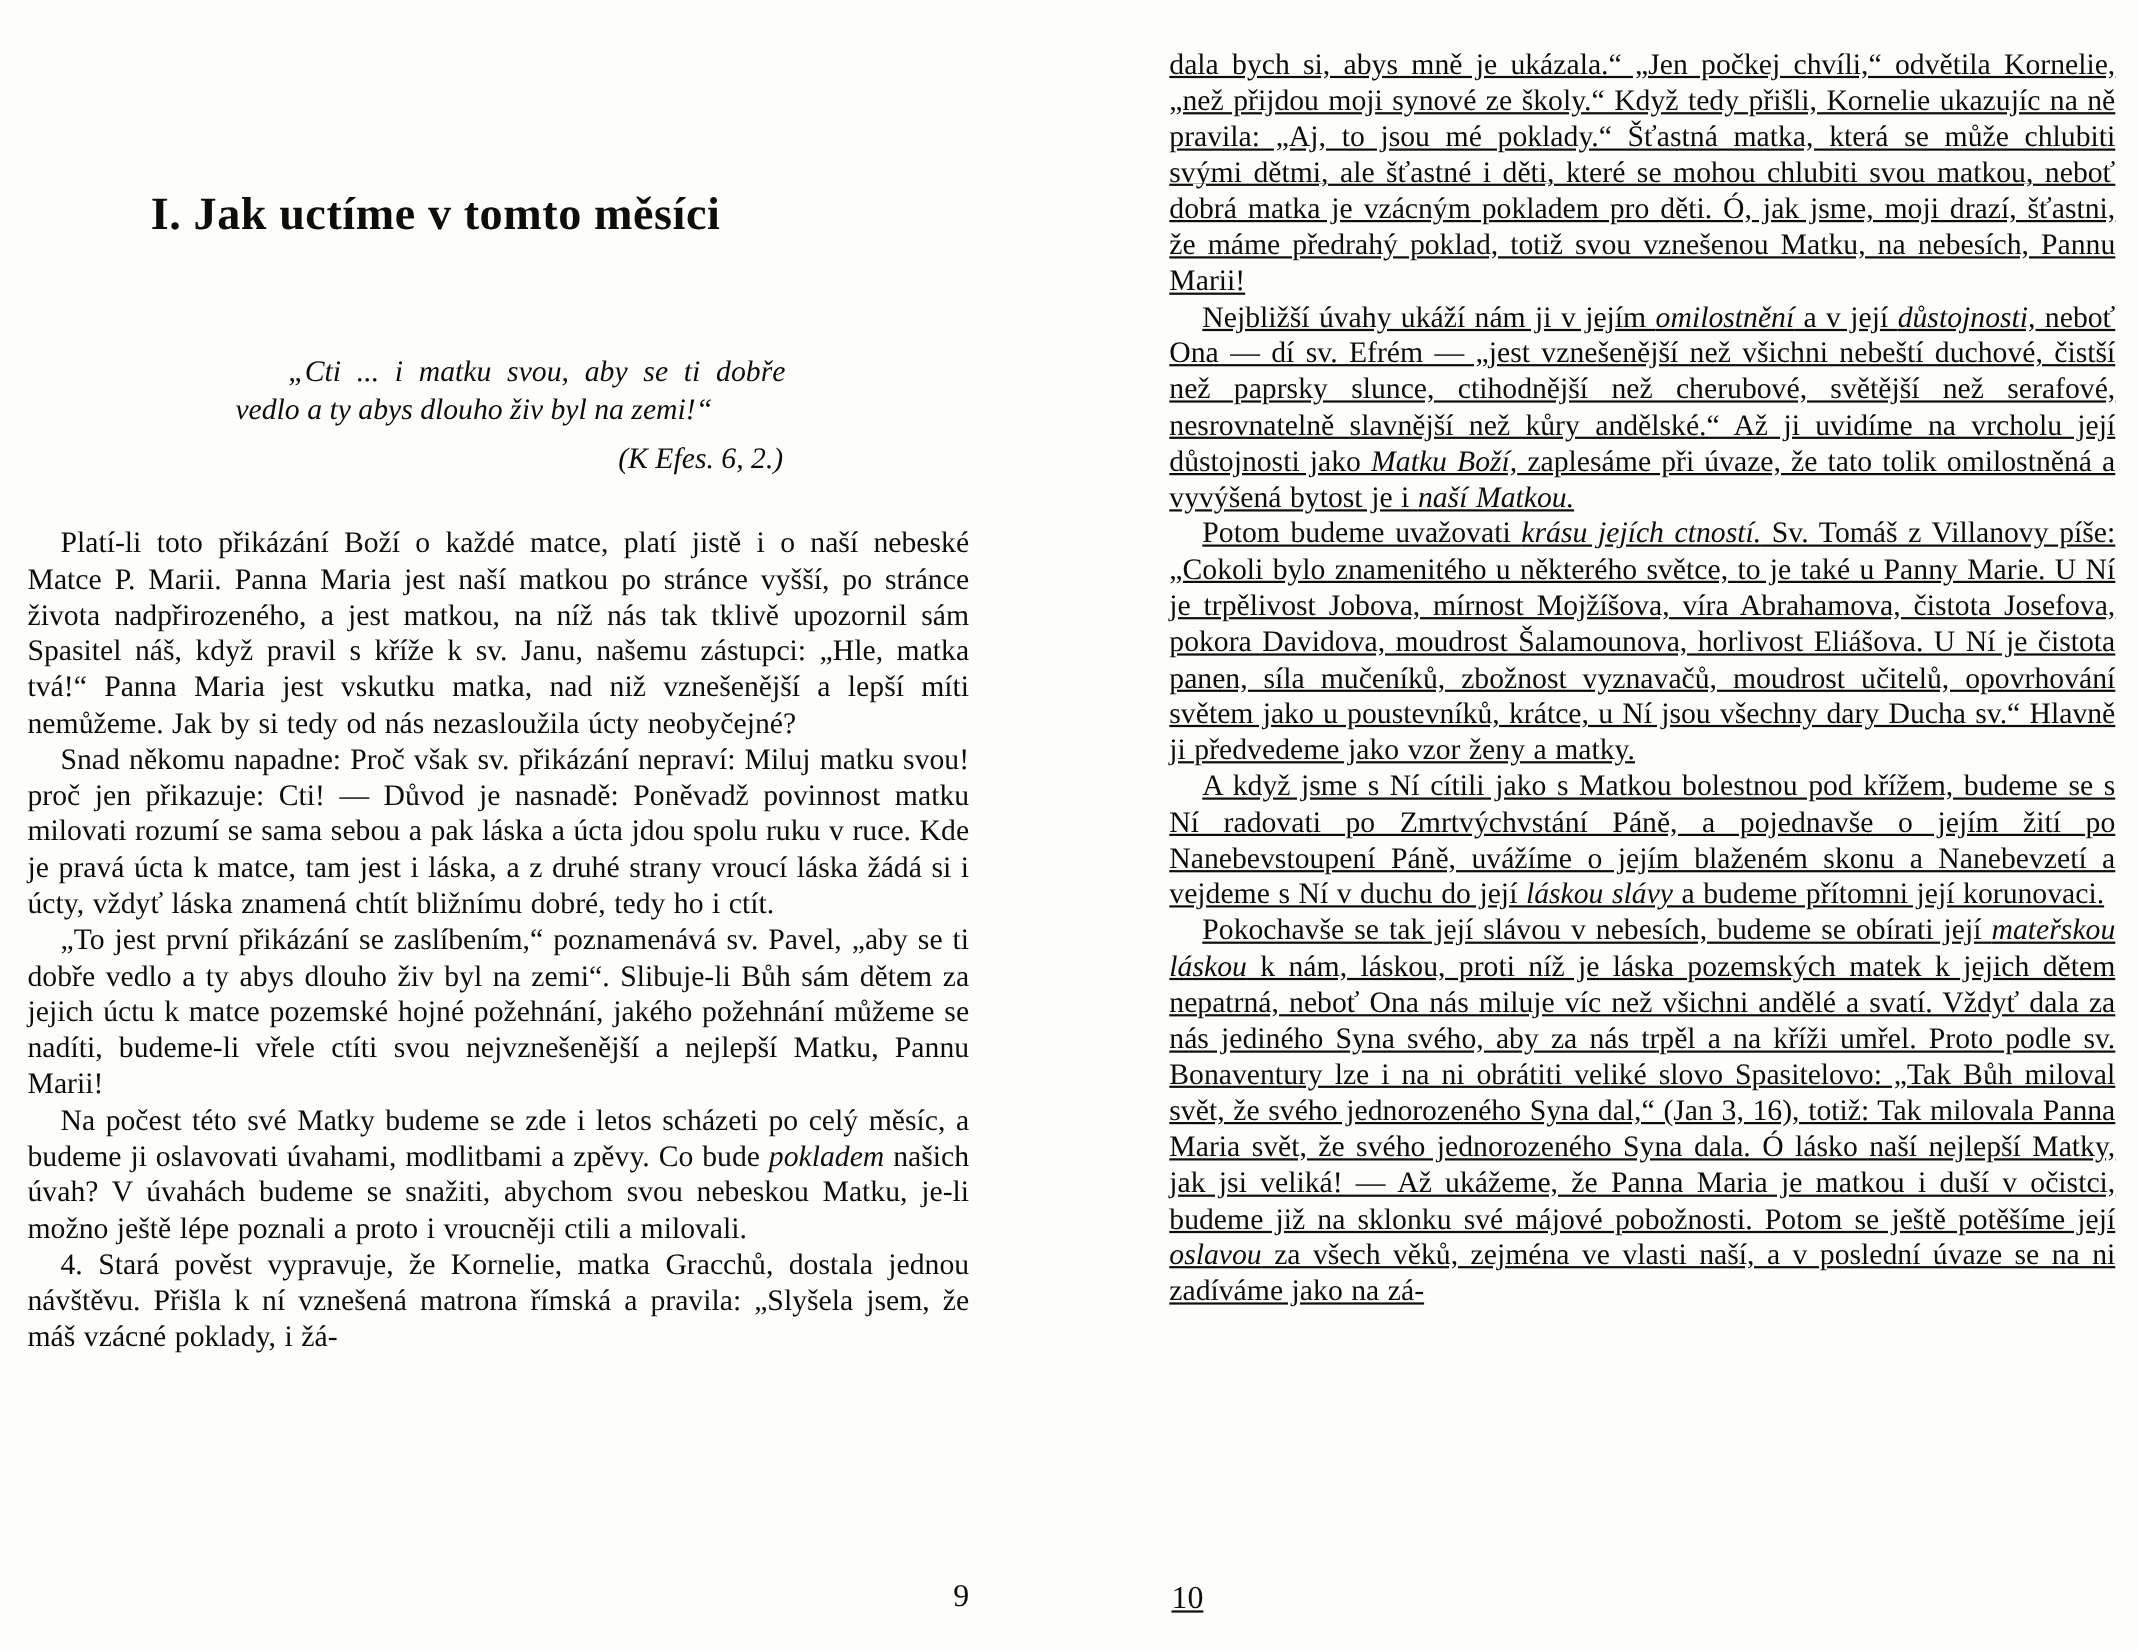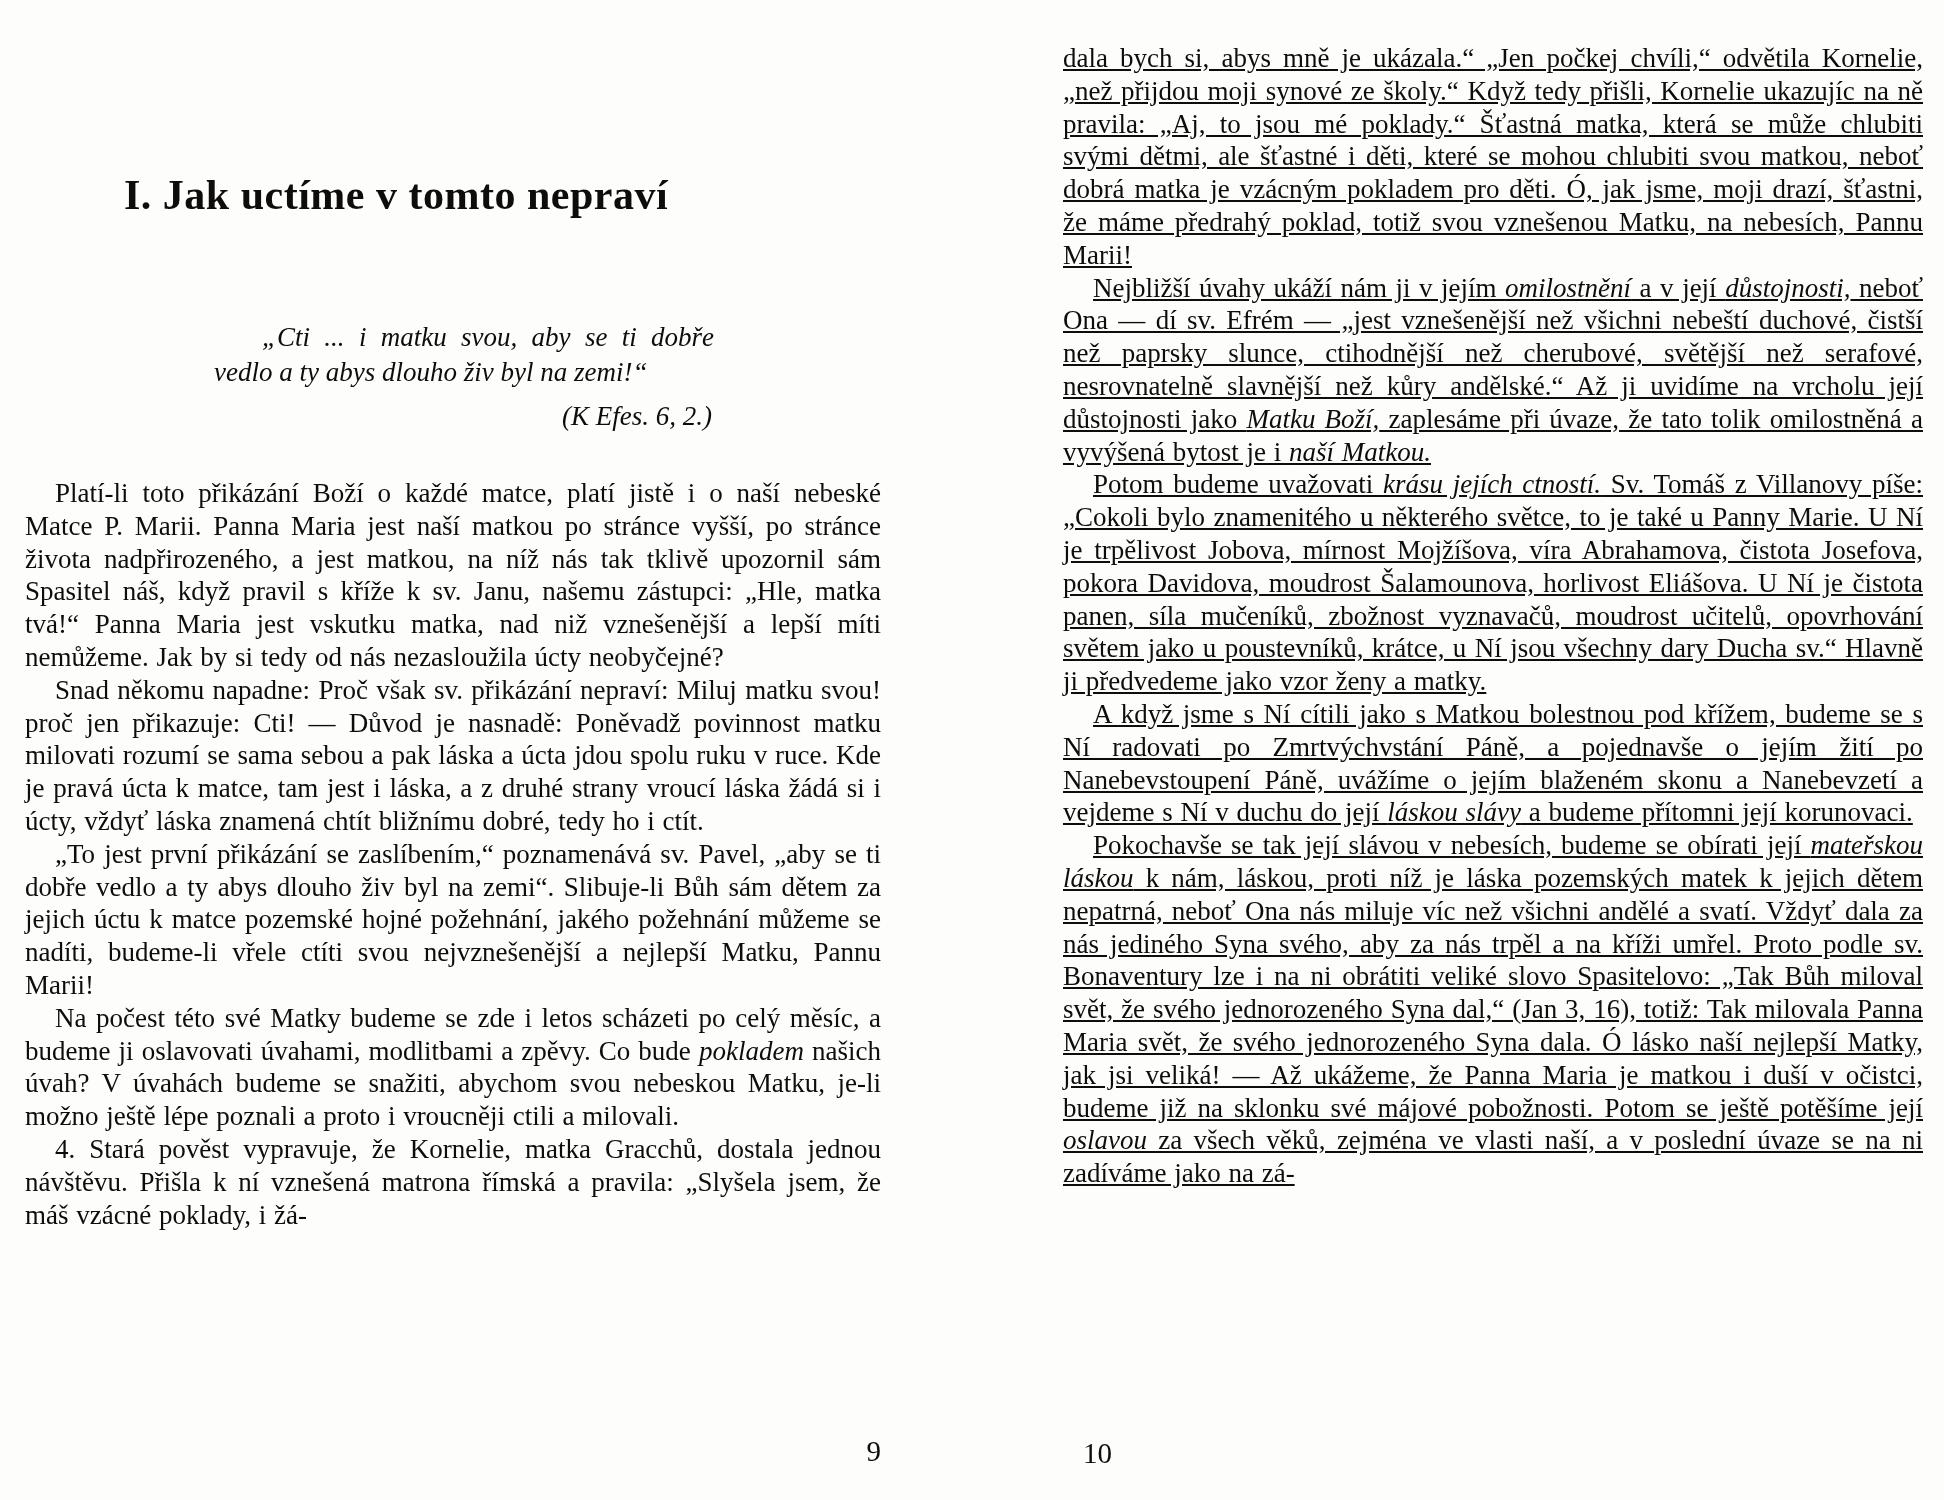--- a/index.html
+++ b/index.html
@@ -72,30 +72,30 @@
     word-spacing: 1px;
   }
   .page-right .body p:first-child { text-indent: 0; }
 
   .page-number {
     position: absolute;
     font-size: 29px;
     line-height: 30px;
   }
   .page-left  .page-number { top: 1436px; right: 0; }
-  .page-right .page-number { top: 1438px; left: 20px; }
+  .page-right .page-number { top: 1438px; left: 2px; text-decoration: underline; }
 
   em { font-style: italic; }
 </style>
 </head>
 <body>
 
 <section class="page page-left">
   <h1 class="heading">
-    <span>I. Jak uctíme v tomto nepraví</span><br>
+    <span>I. Jak uctíme v tomto měsíci</span><br>
   </h1>
 
   <div class="epigraph">
     <div class="epigraph-quote">„Cti ... i matku svou, aby se ti dobře vedlo a ty abys dlouho živ byl na zemi!“</div>
     <div class="epigraph-citation">(K Efes. 6, 2.)</div>
   </div>
 
   <div class="body">
       <p>Platí-li toto přikázání Boží o každé matce, platí jistě i o naší nebeské Matce P. Marii. Panna Maria jest naší matkou po stránce vyšší, po stránce života nadpřirozeného, a jest matkou, na níž nás tak tklivě upozornil sám Spasitel náš, když pravil s kříže k sv. Janu, našemu zástupci: „Hle, matka tvá!“ Panna Maria jest vskutku matka, nad niž vznešenější a lepší míti nemůžeme. Jak by si tedy od nás nezasloužila úcty neobyčejné?</p>
       <p>Snad někomu napadne: Proč však sv. přikázání nepraví: Miluj matku svou! proč jen přikazuje: Cti! — Důvod je nasnadě: Poněvadž povinnost matku milovati rozumí se sama sebou a pak láska a úcta jdou spolu ruku v ruce. Kde je pravá úcta k matce, tam jest i láska, a z druhé strany vroucí láska žádá si i úcty, vždyť láska znamená chtít bližnímu dobré, tedy ho i ctít.</p>

